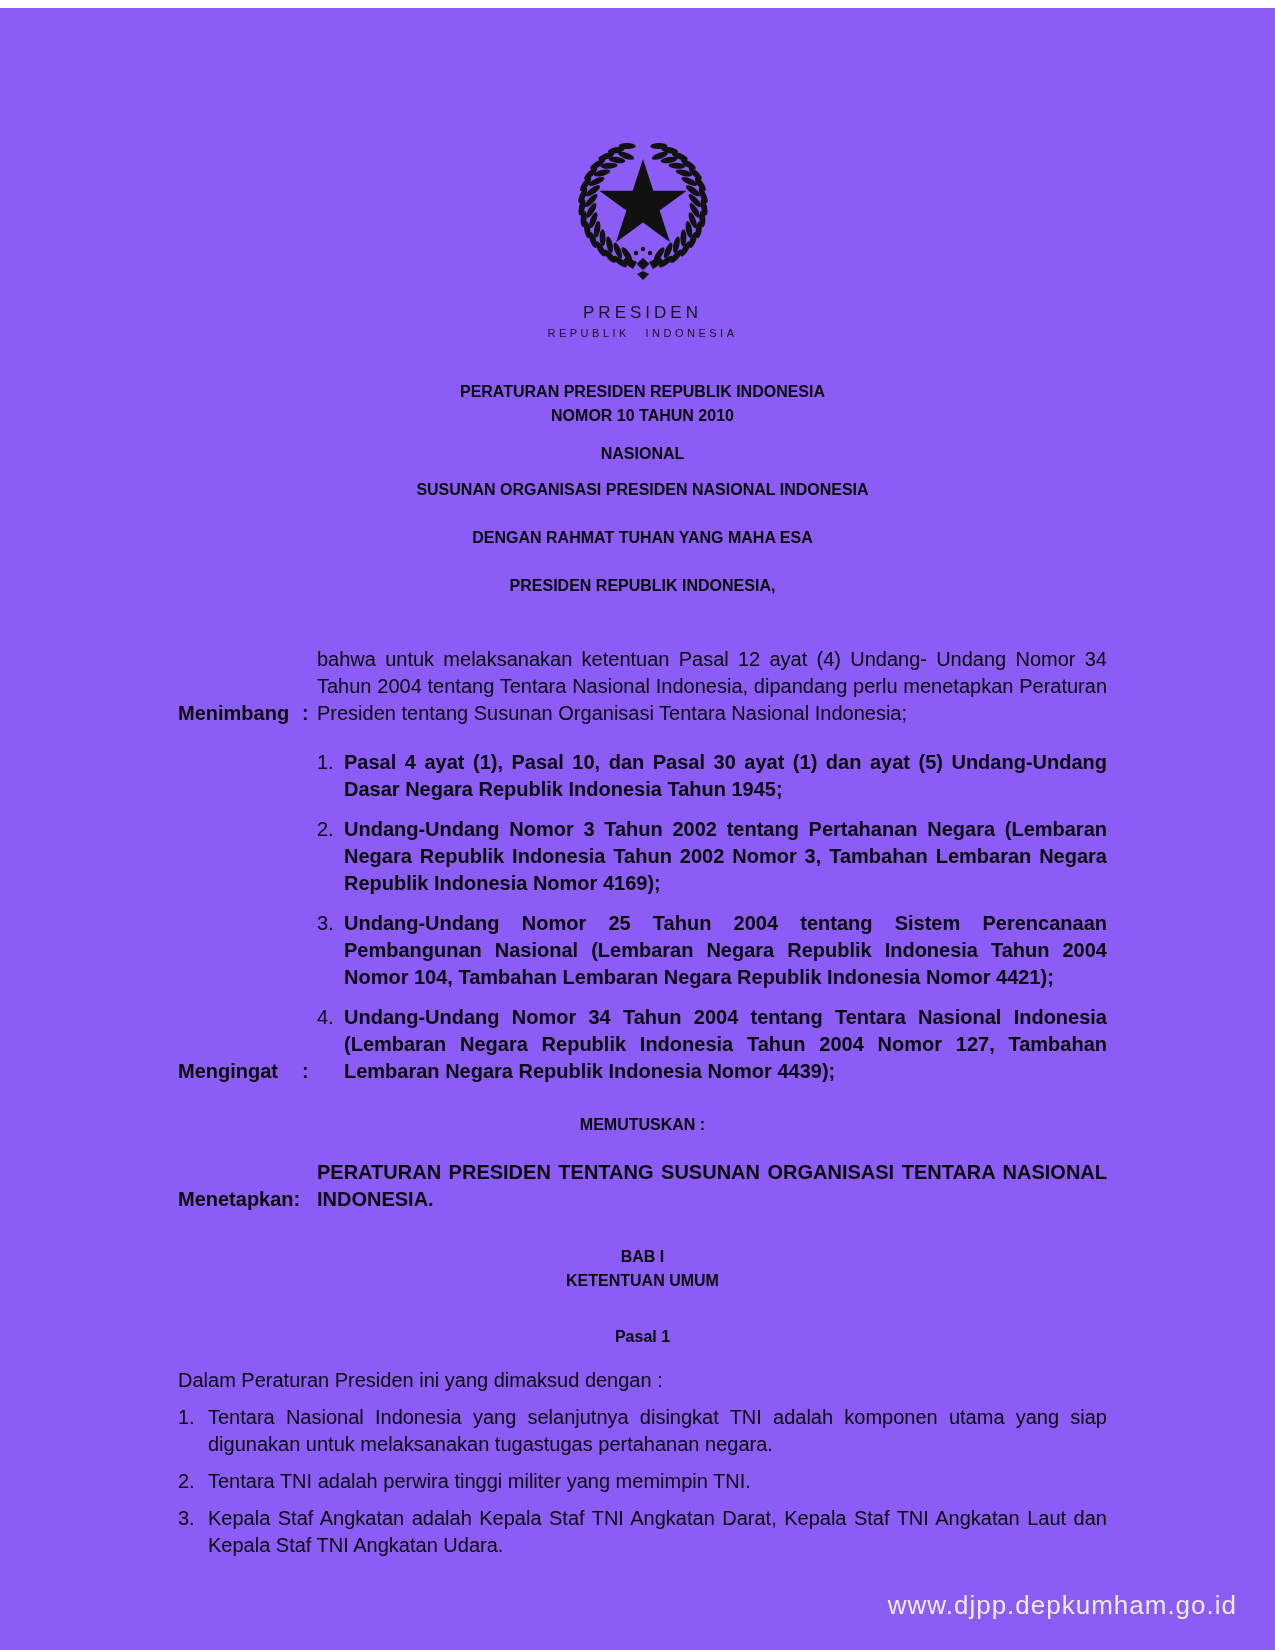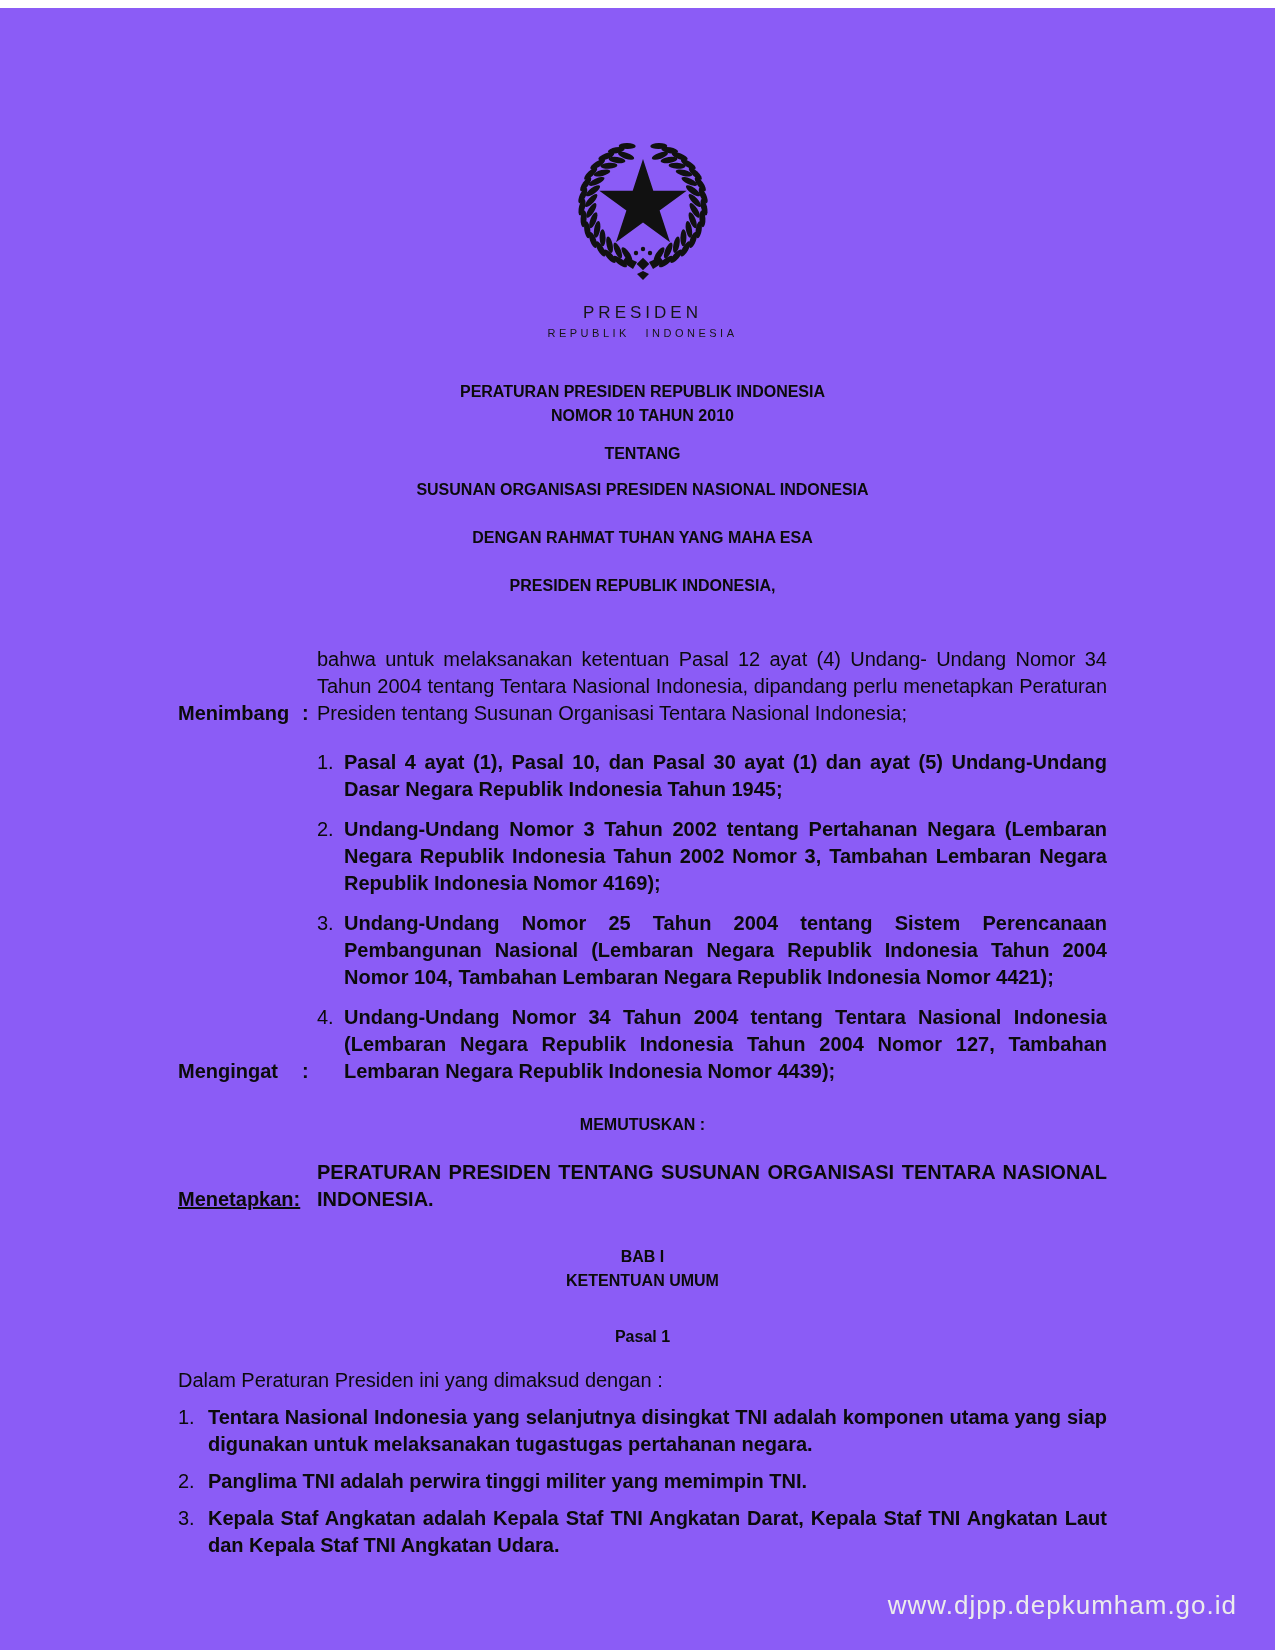--- a/index.html
+++ b/index.html
@@ -31,26 +31,26 @@
   .c-colon{width:15px;flex-shrink:0;font-weight:bold;}
   .c-body{flex:1;text-align:justify;text-align-last:left;}
   .menimbang{margin-top:48px;}
   .mengingat{margin-top:22px;}
   .num-item{display:flex;margin-bottom:13px;}
   .num-item:last-child{margin-bottom:0;}
   .n-num{width:27px;flex-shrink:0;}
   .n-text{flex:1;text-align:justify;text-align-last:left;font-weight:bold;}
   .memutuskan{margin-top:28px;}
   .menetapkan{margin-top:22px;font-weight:bold;}
-  .menetapkan .c-label{width:139px;text-decoration:underline;}
+  .menetapkan .c-label{width:139px;}
   .intro{margin-top:18px;}
   .pasal-items{margin-top:10px;}
   .p-item{display:flex;margin-top:10px;}
   .p-num{width:30px;flex-shrink:0;}
-  .p-text{flex:1;text-align:justify;text-align-last:left;font-weight:bold;}
+  .p-text{flex:1;text-align:justify;text-align-last:left;}
   
   .watermark{
     position:absolute;
     right:38px;top:1582px;
     font-size:26px;
     color:#ececec;
     letter-spacing:1px;
   }
 </style>
 </head>
@@ -133,21 +133,21 @@
     </div>
 
     <div class="letterhead">
       <div class="lh1">PRESIDEN</div>
       <div class="lh2">REPUBLIK INDONESIA</div>
     </div>
 
     <div class="title-block">
       <div class="ttl">PERATURAN PRESIDEN REPUBLIK INDONESIA</div>
       <div class="ttl">NOMOR 10 TAHUN 2010</div>
-      <div class="ttl mt14">TENTANG</div>
+      <div class="ttl mt14">NASIONAL</div>
       <div class="ttl mt12">SUSUNAN ORGANISASI PRESIDEN NASIONAL INDONESIA</div>
       <div class="ttl mt24">DENGAN RAHMAT TUHAN YANG MAHA ESA</div>
       <div class="ttl mt24">PRESIDEN REPUBLIK INDONESIA,</div>
     </div>
 
     <div class="clause body-text menimbang">
       <div class="c-label">Menimbang</div>
       <div class="c-colon">:</div>
       <div class="c-body">bahwa untuk melaksanakan ketentuan Pasal 12 ayat (4) Undang- Undang Nomor 34 Tahun 2004 tentang Tentara Nasional Indonesia, dipandang perlu menetapkan Peraturan Presiden tentang Susunan Organisasi Tentara Nasional Indonesia;</div>
     </div>
@@ -190,21 +190,21 @@
     <div class="ttl mt32">Pasal 1</div>
     <div class="body-text intro">Dalam Peraturan Presiden ini yang dimaksud dengan :</div>
 
     <div class="body-text pasal-items">
       <div class="p-item">
         <div class="p-num">1.</div>
         <div class="p-text">Tentara Nasional Indonesia yang selanjutnya disingkat TNI adalah komponen utama yang siap digunakan untuk melaksanakan tugastugas pertahanan negara.</div>
       </div>
       <div class="p-item">
         <div class="p-num">2.</div>
-        <div class="p-text">Panglima TNI adalah perwira tinggi militer yang memimpin TNI.</div>
+        <div class="p-text">Tentara TNI adalah perwira tinggi militer yang memimpin TNI.</div>
       </div>
       <div class="p-item">
         <div class="p-num">3.</div>
         <div class="p-text">Kepala Staf Angkatan adalah Kepala Staf TNI Angkatan Darat, Kepala Staf TNI Angkatan Laut dan Kepala Staf TNI Angkatan Udara.</div>
       </div>
     </div>
 
   </div>
 
   <div class="watermark">www.djpp.depkumham.go.id</div>

